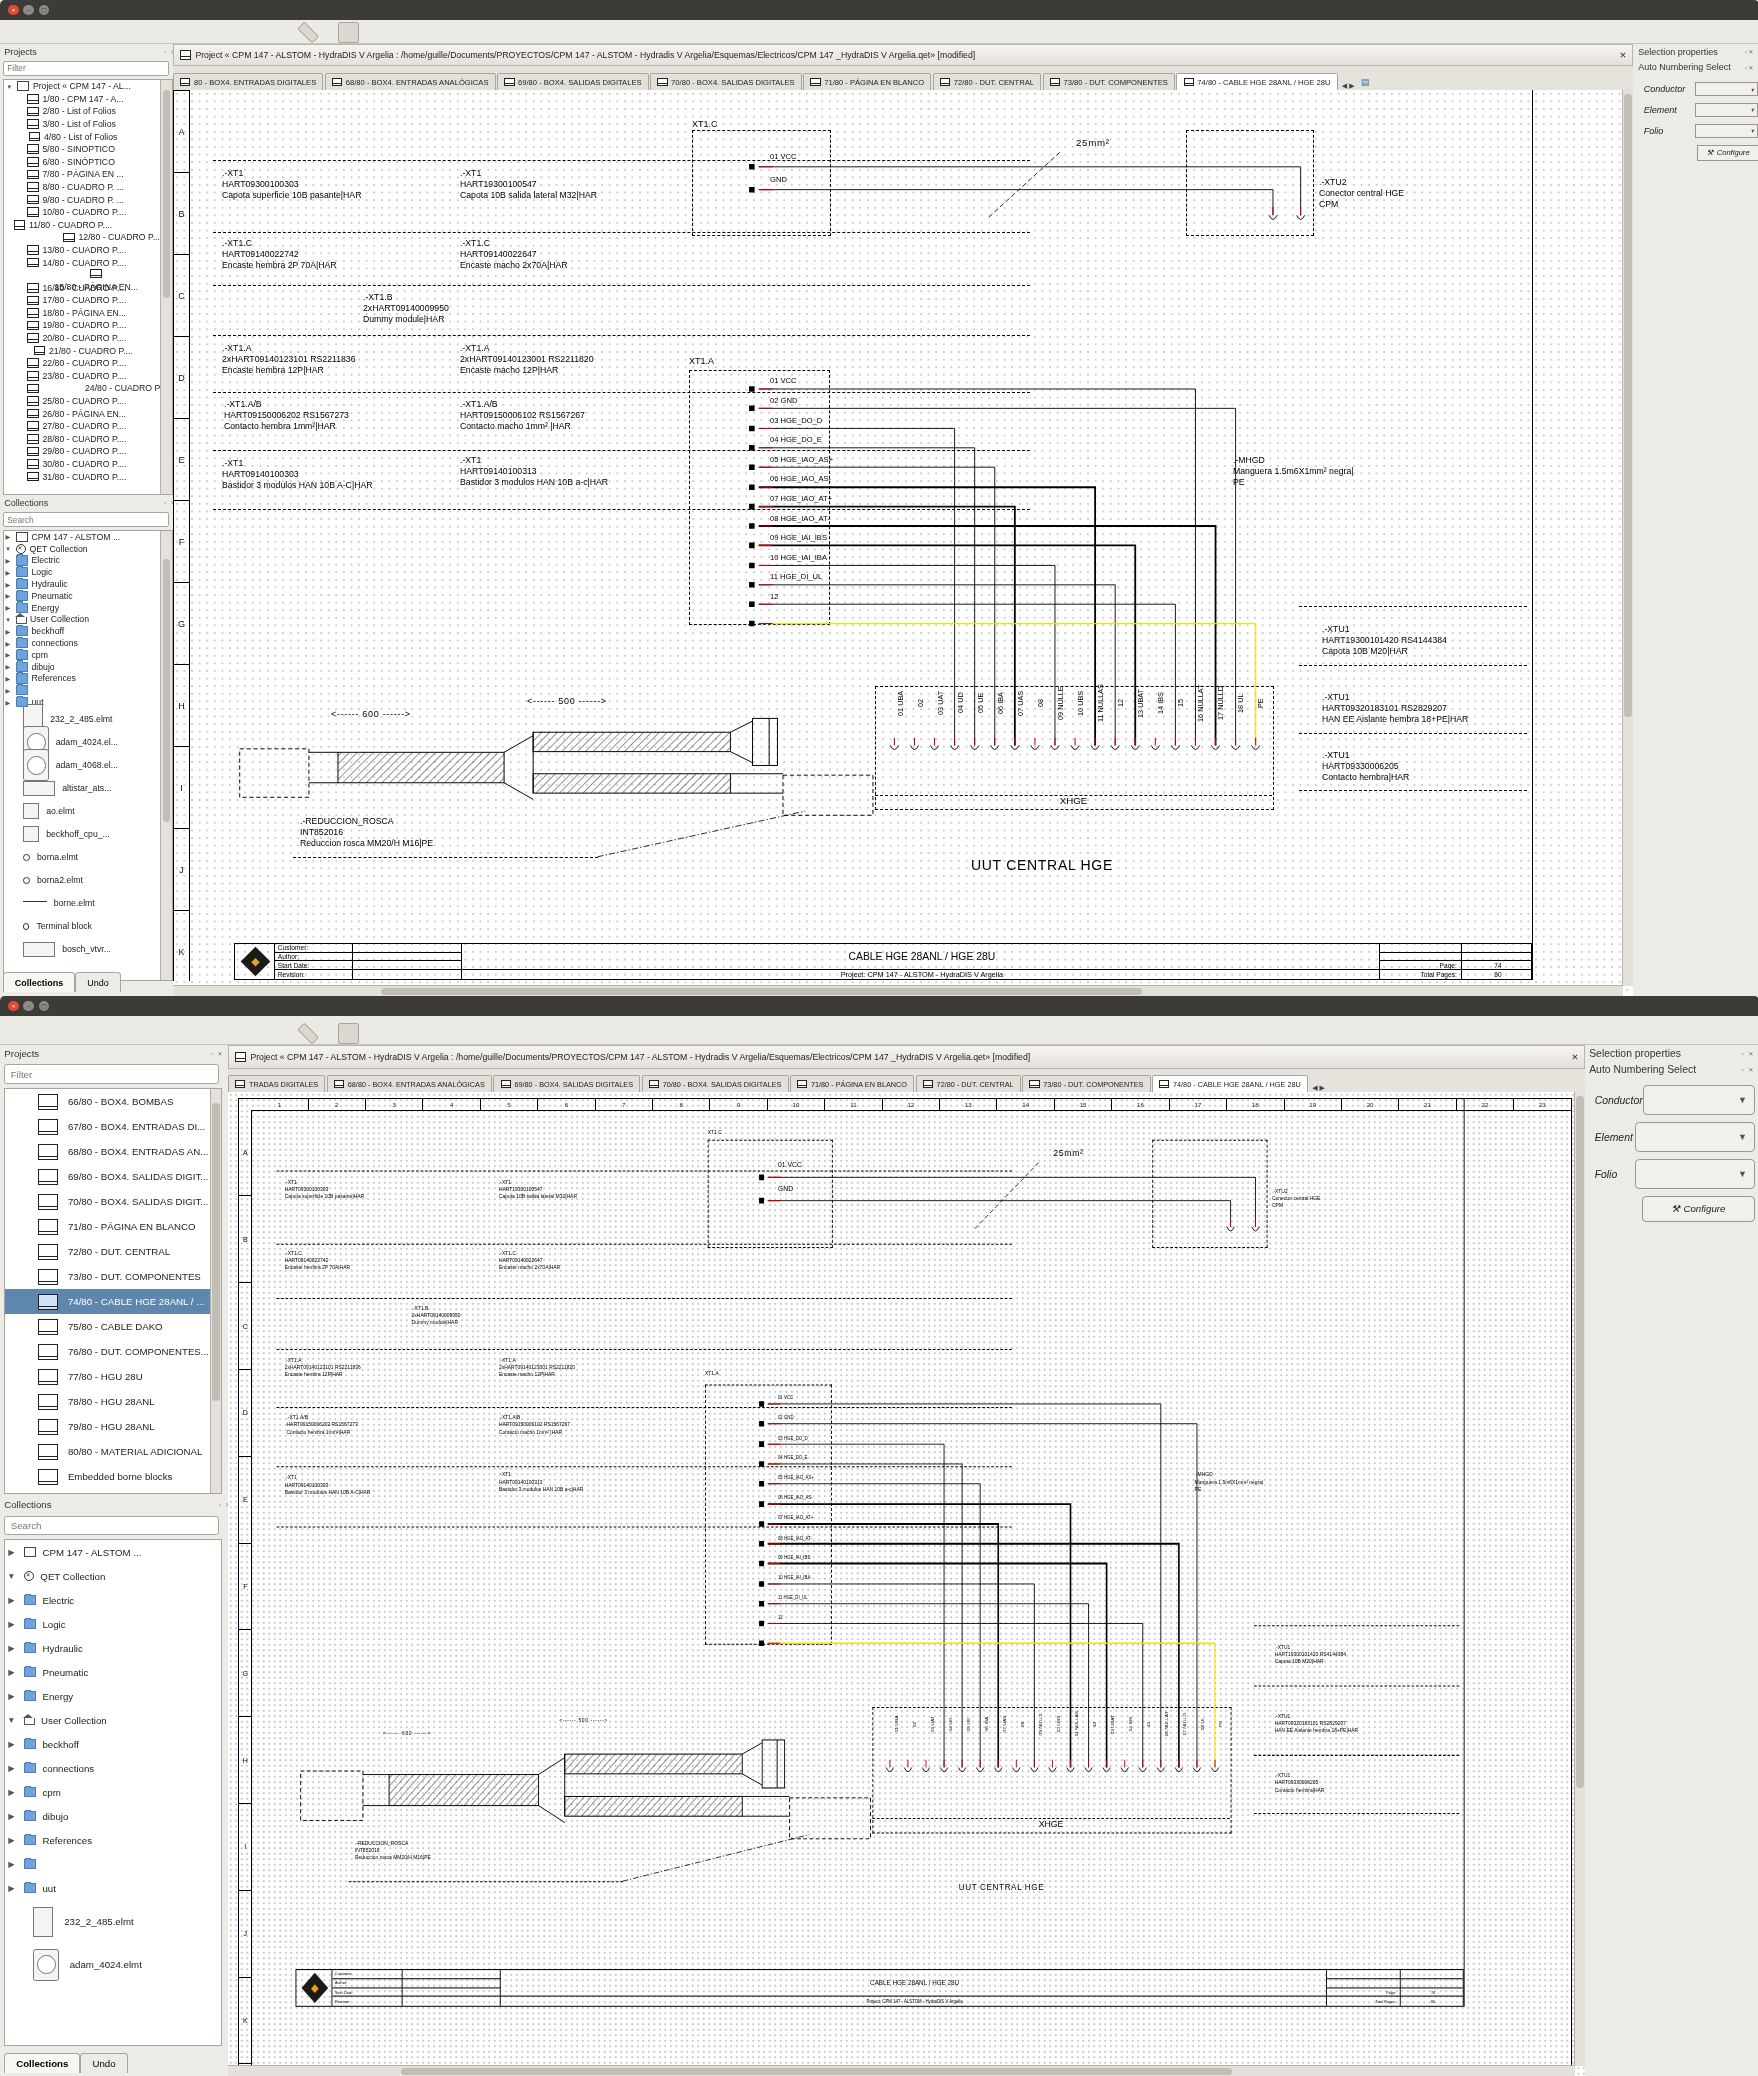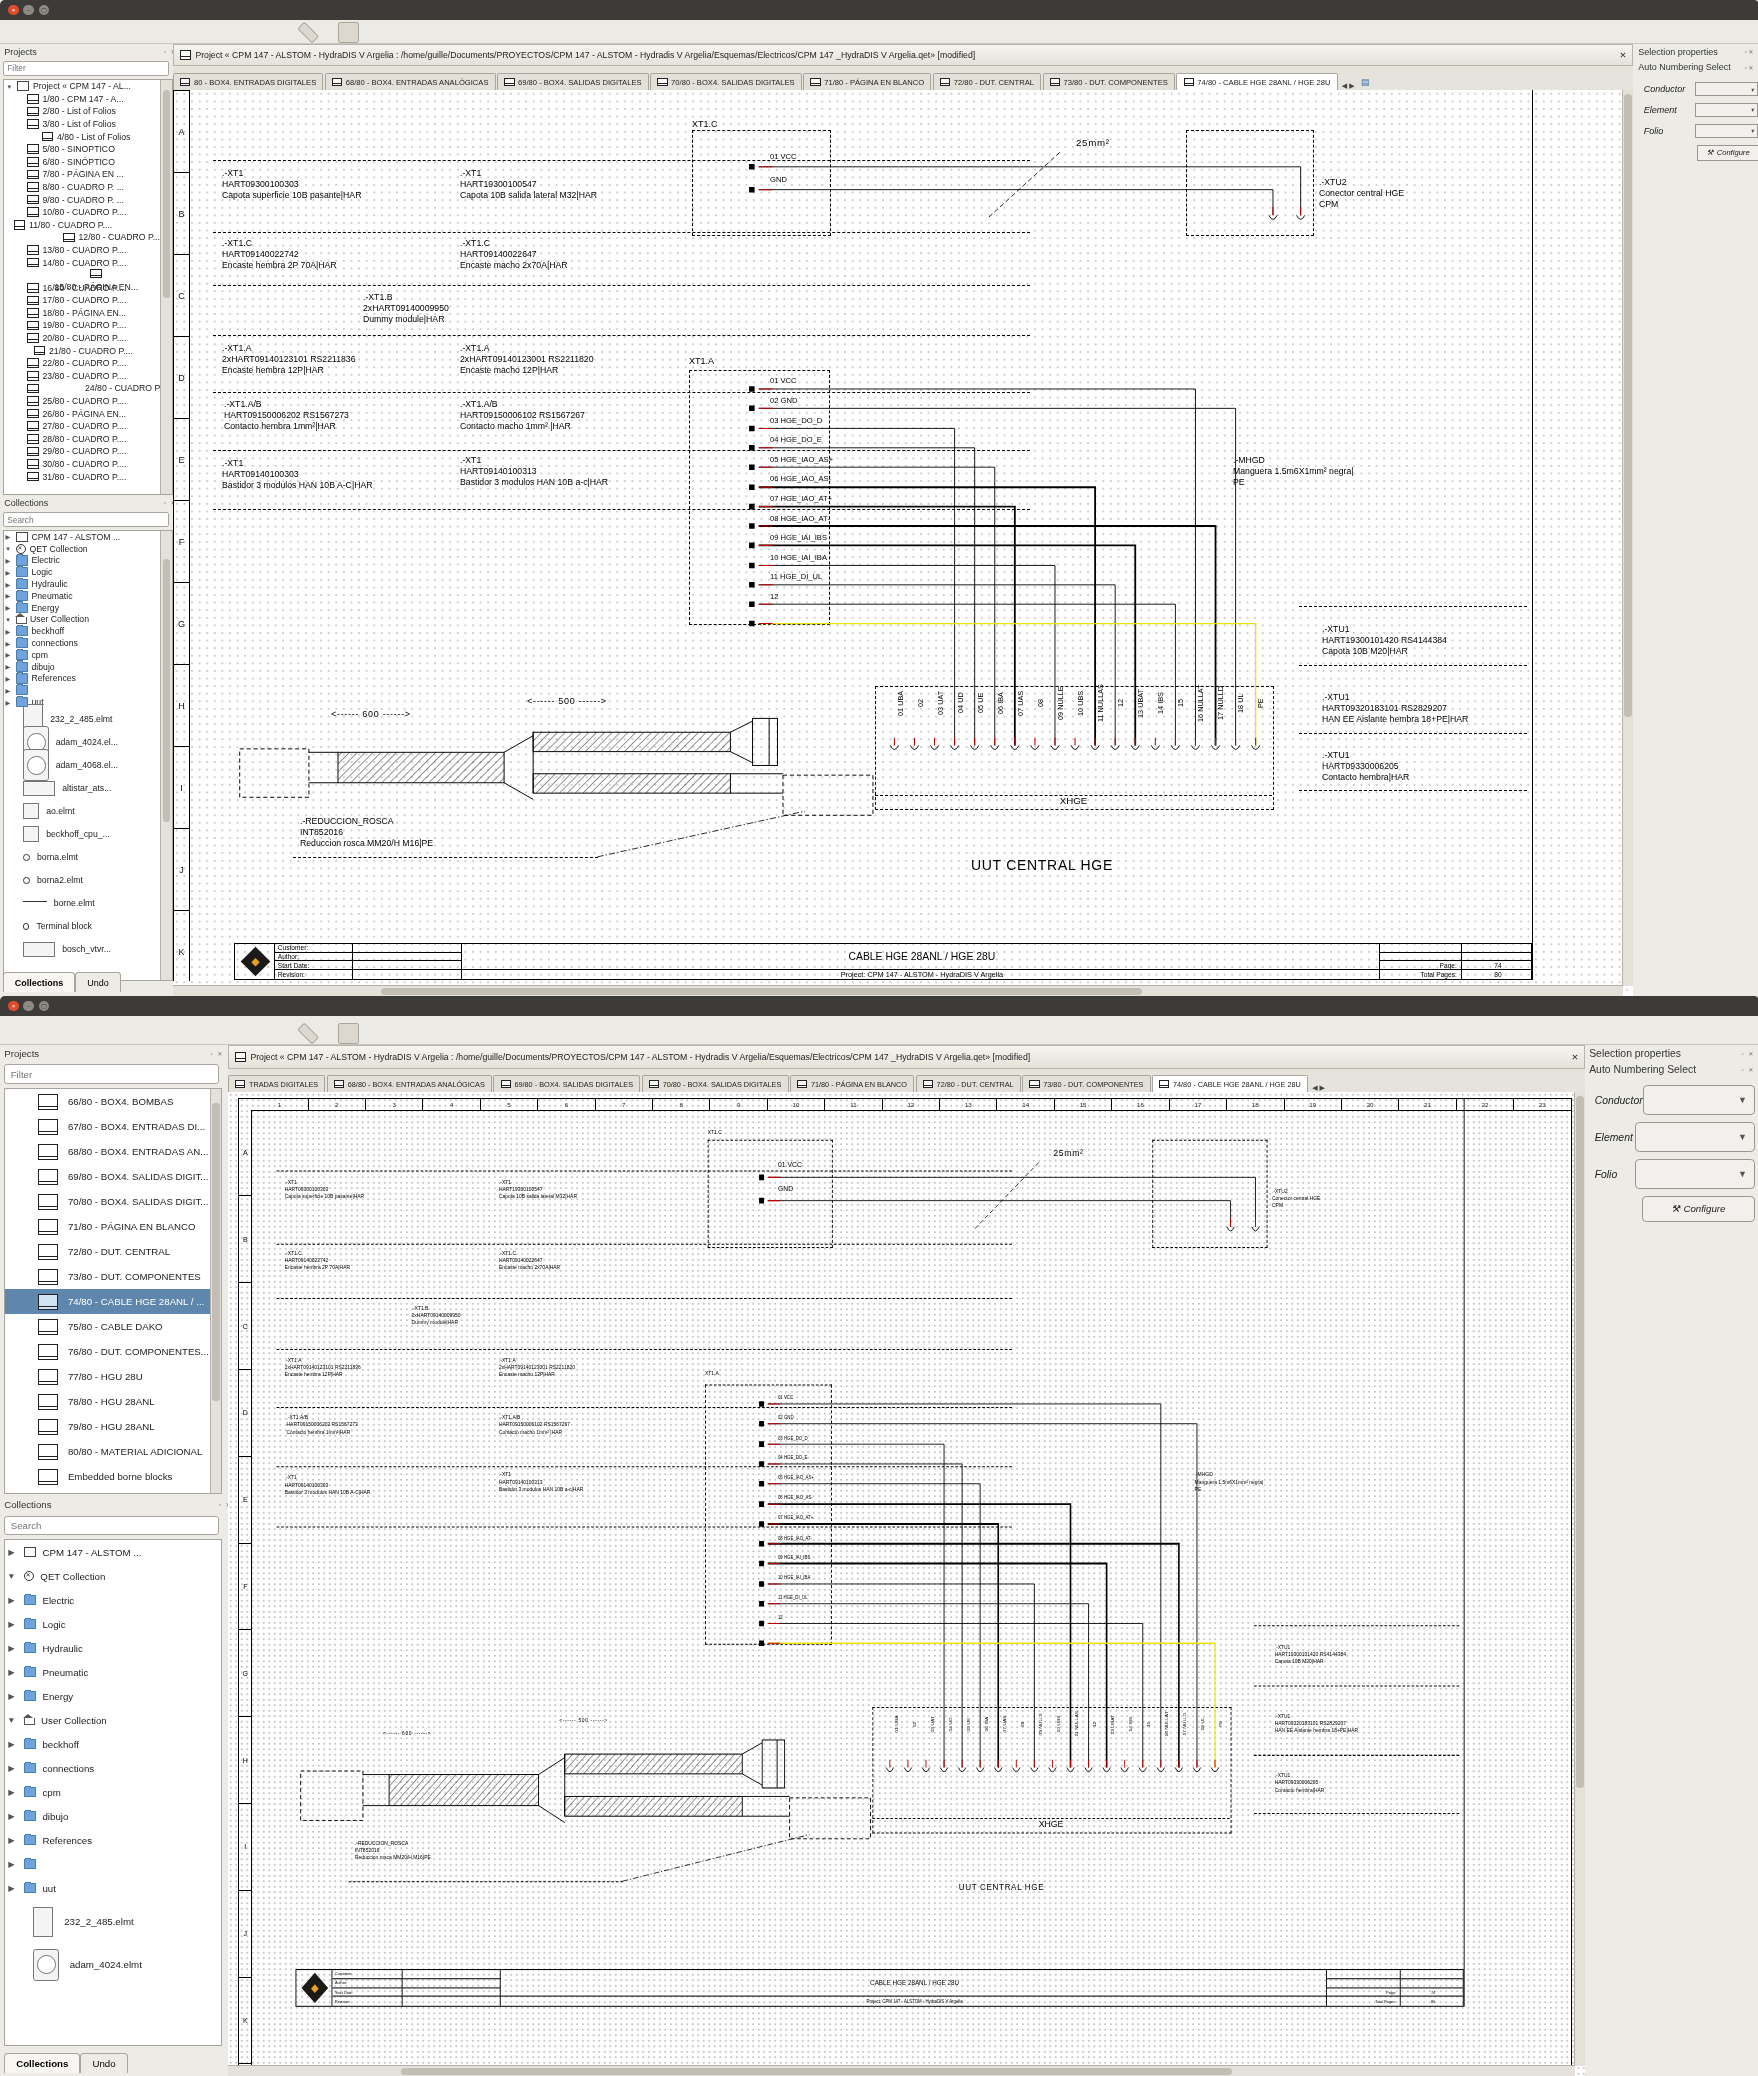--- a/index.html
+++ b/index.html
@@ -194,21 +194,21 @@
               <span>1/80 - CPM 147 - A...</span>
             </div>
             <div class="trow" style="height:12.6px;padding-left:23.5px;">
               <span class="folio-ic"></span>
               <span>2/80 - List of Folios</span>
             </div>
             <div class="trow" style="height:12.6px;padding-left:23.5px;">
               <span class="folio-ic"></span>
               <span>3/80 - List of Folios</span>
             </div>
-            <div class="trow" style="height:12.6px;padding-left:38px;">
+            <div class="trow" style="height:12.6px;padding-left:25px;">
               <span class="folio-ic"></span>
               <span>4/80 - List of Folios</span>
             </div>
             <div class="trow" style="height:12.6px;padding-left:23.5px;">
               <span class="folio-ic"></span>
               <span>5/80 - SINOPTICO</span>
             </div>
             <div class="trow" style="height:12.6px;padding-left:23.5px;">
               <span class="folio-ic"></span>
               <span>6/80 - SINÓPTICO</span>

